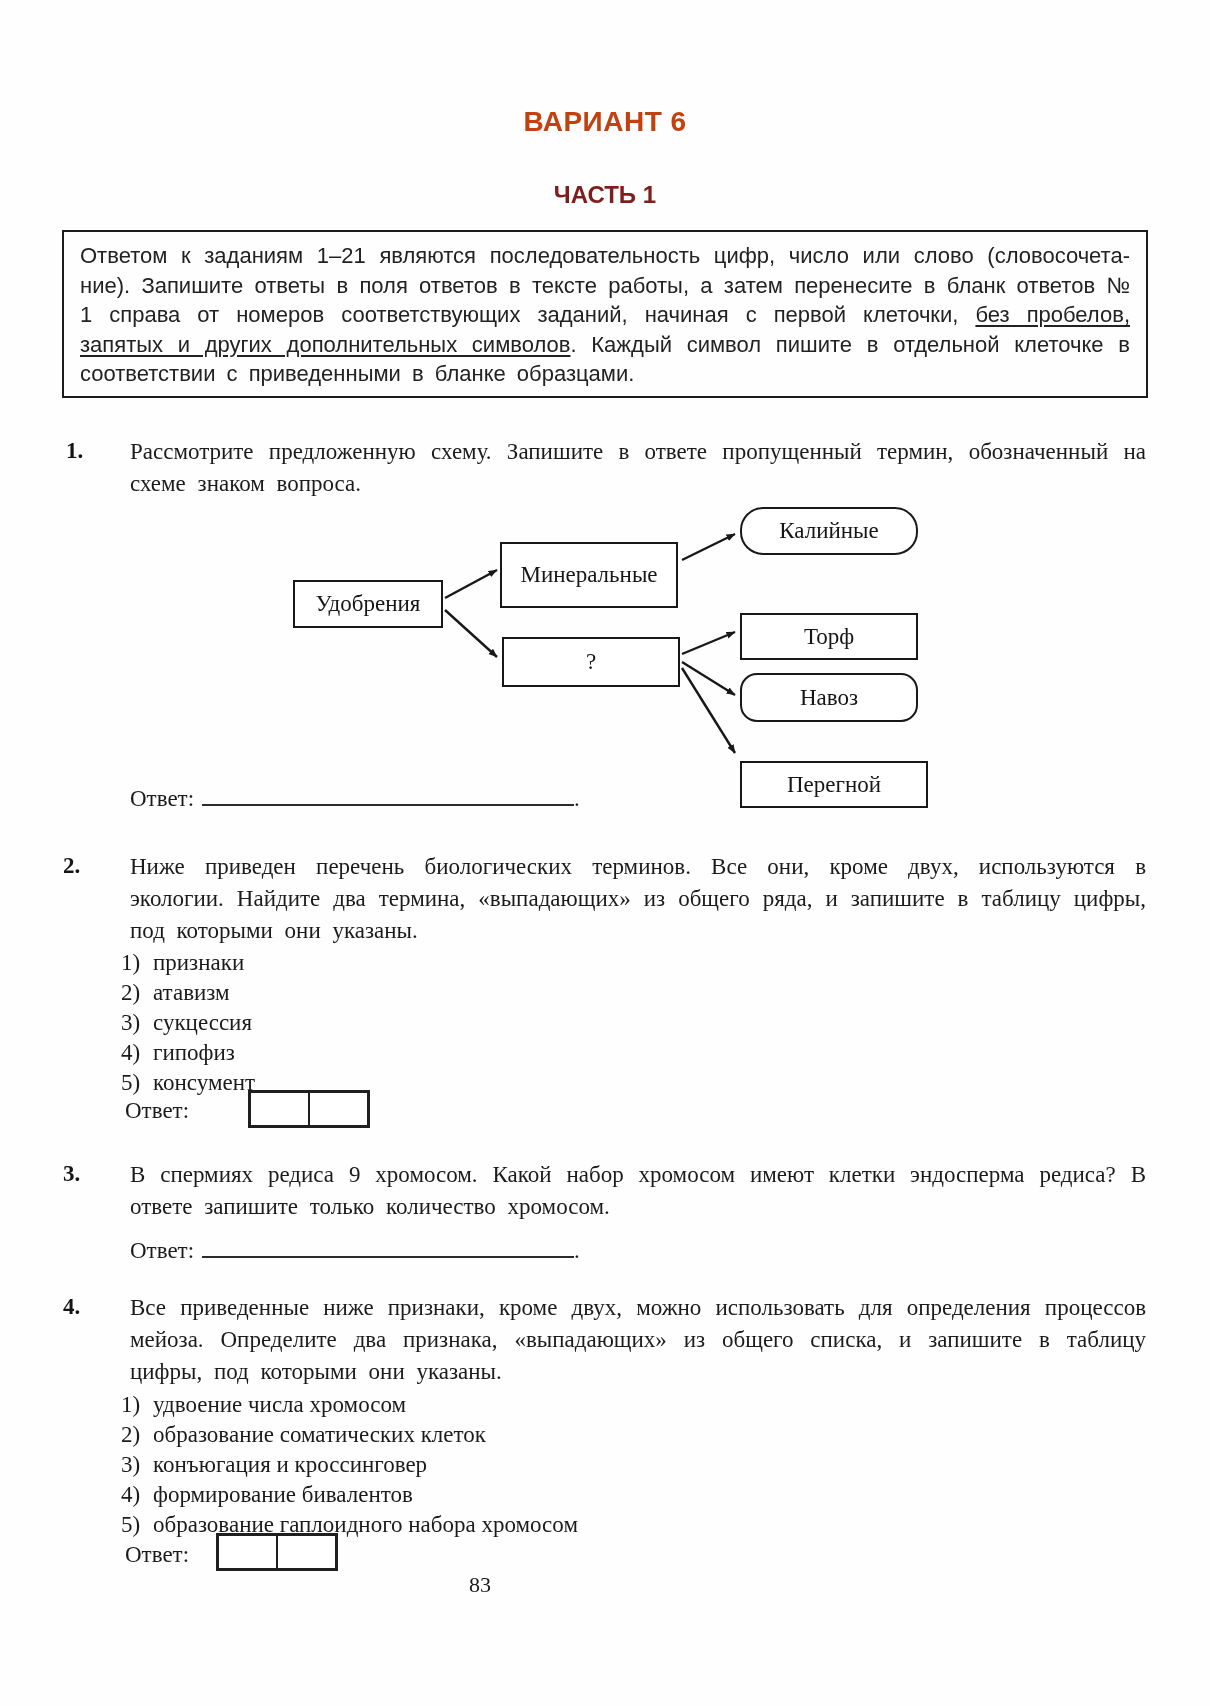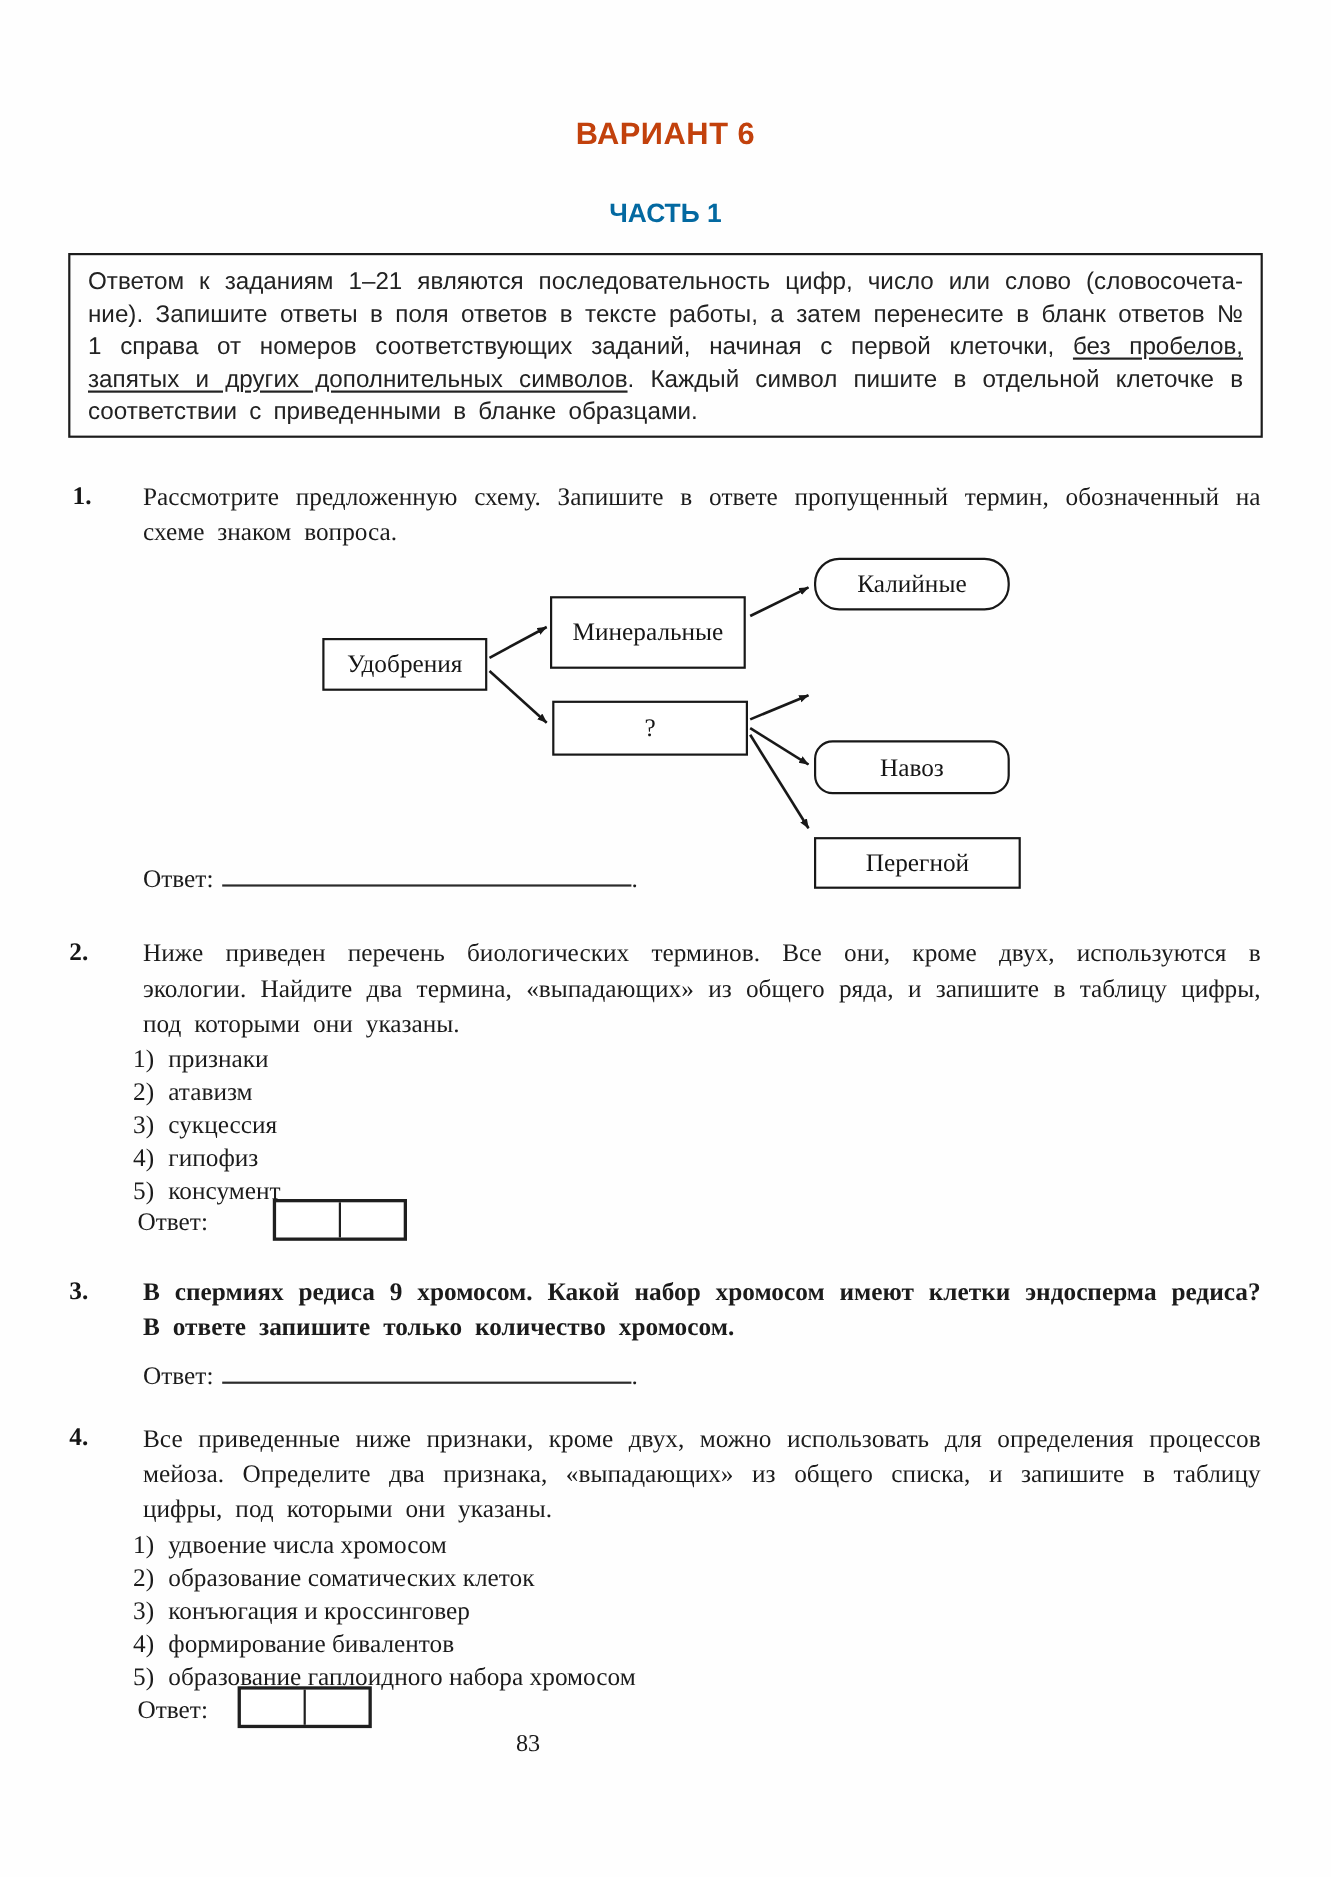--- a/index.html
+++ b/index.html
@@ -9,21 +9,21 @@
   }
 
   .variant-title {
     position:absolute; top:106px; left:0; width:100%; text-align:center;
     font-family:"Liberation Sans", sans-serif; font-weight:bold; font-size:28px;
     letter-spacing:0.5px; color:#c2410c;
   }
   .part-title {
     position:absolute; top:181px; left:0; width:100%; text-align:center;
     font-family:"Liberation Sans", sans-serif; font-weight:bold; font-size:24px;
-    color:#0369a1;
+    color:#7f1d1d;
   }
 
   .instruction-box {
     position:absolute; left:62px; top:230px; width:1086px; height:168px;
     box-sizing:border-box; border:2px solid #1c1c1c; padding:9px 16px 10px 16px;
     font-family:"Liberation Sans", sans-serif; font-size:22px; line-height:29.5px;
     text-align:justify; word-spacing:5px; color:#222;
   }
   .instruction-box .u { text-decoration:underline; text-underline-offset:3px; }
 
@@ -32,21 +32,21 @@
   .qnum-2 { left:63px; top:853px; }
   .qnum-3 { left:63px; top:1161px; }
   .qnum-4 { left:63px; top:1294px; }
 
   .qtext {
     position:absolute; left:130px; width:1016px; font-size:23px; line-height:32px;
     text-align:justify; word-spacing:6px; color:#1b1b1b;
   }
   .qtext-1 { top:436px; }
   .qtext-2 { top:851px; }
-  .qtext-3 { top:1159px;font-weight:bold; }
+  .qtext-3 { top:1159px; }
   .qtext-4 { top:1292px; }
 
   .options { position:absolute; left:121px; font-size:23px; }
   .options-q2 { top:948px; }
   .options-q4 { top:1390px; }
   .opt { height:30px; line-height:30px; white-space:nowrap; }
   .opt .onum { display:inline-block; min-width:32px; }
 
   .answer-row { position:absolute; font-size:23px; white-space:nowrap; }
   .answer-q1 { left:130px; top:786px; }
@@ -113,20 +113,21 @@
       <line x1="385" y1="105" x2="437" y2="152" stroke="#181818" stroke-width="2.4" marker-end="url(#arw)"></line>
       <line x1="622" y1="55" x2="675" y2="29" stroke="#181818" stroke-width="2.4" marker-end="url(#arw)"></line>
       <line x1="622" y1="149" x2="675" y2="127" stroke="#181818" stroke-width="2.4" marker-end="url(#arw)"></line>
       <line x1="622" y1="157" x2="675" y2="190" stroke="#181818" stroke-width="2.4" marker-end="url(#arw)"></line>
       <line x1="622" y1="163" x2="675" y2="248" stroke="#181818" stroke-width="2.4" marker-end="url(#arw)"></line>
     </svg>
     <div class="node n-root">Удобрения</div>
     <div class="node n-mineral">Минеральные</div>
     <div class="node n-potash">Калийные</div>
     <div class="node n-unknown">?</div>
+    <div class="node n-peat">Торф</div>
     <div class="node n-manure">Навоз</div>
     <div class="node n-humus">Перегной</div>
   </div>
 
   <div class="answer-row answer-q1">
     <span>Ответ:</span><span class="answer-blank"></span><span>.</span>
   </div>
 
   <div class="qnum qnum-2">2.</div>
   <div class="qtext qtext-2">Ниже приведен перечень биологических терминов. Все они, кроме двух, используются в экологии. Найдите два термина, «выпадающих» из общего ряда, и запишите в табли­цу цифры, под которыми они указаны.</div>

